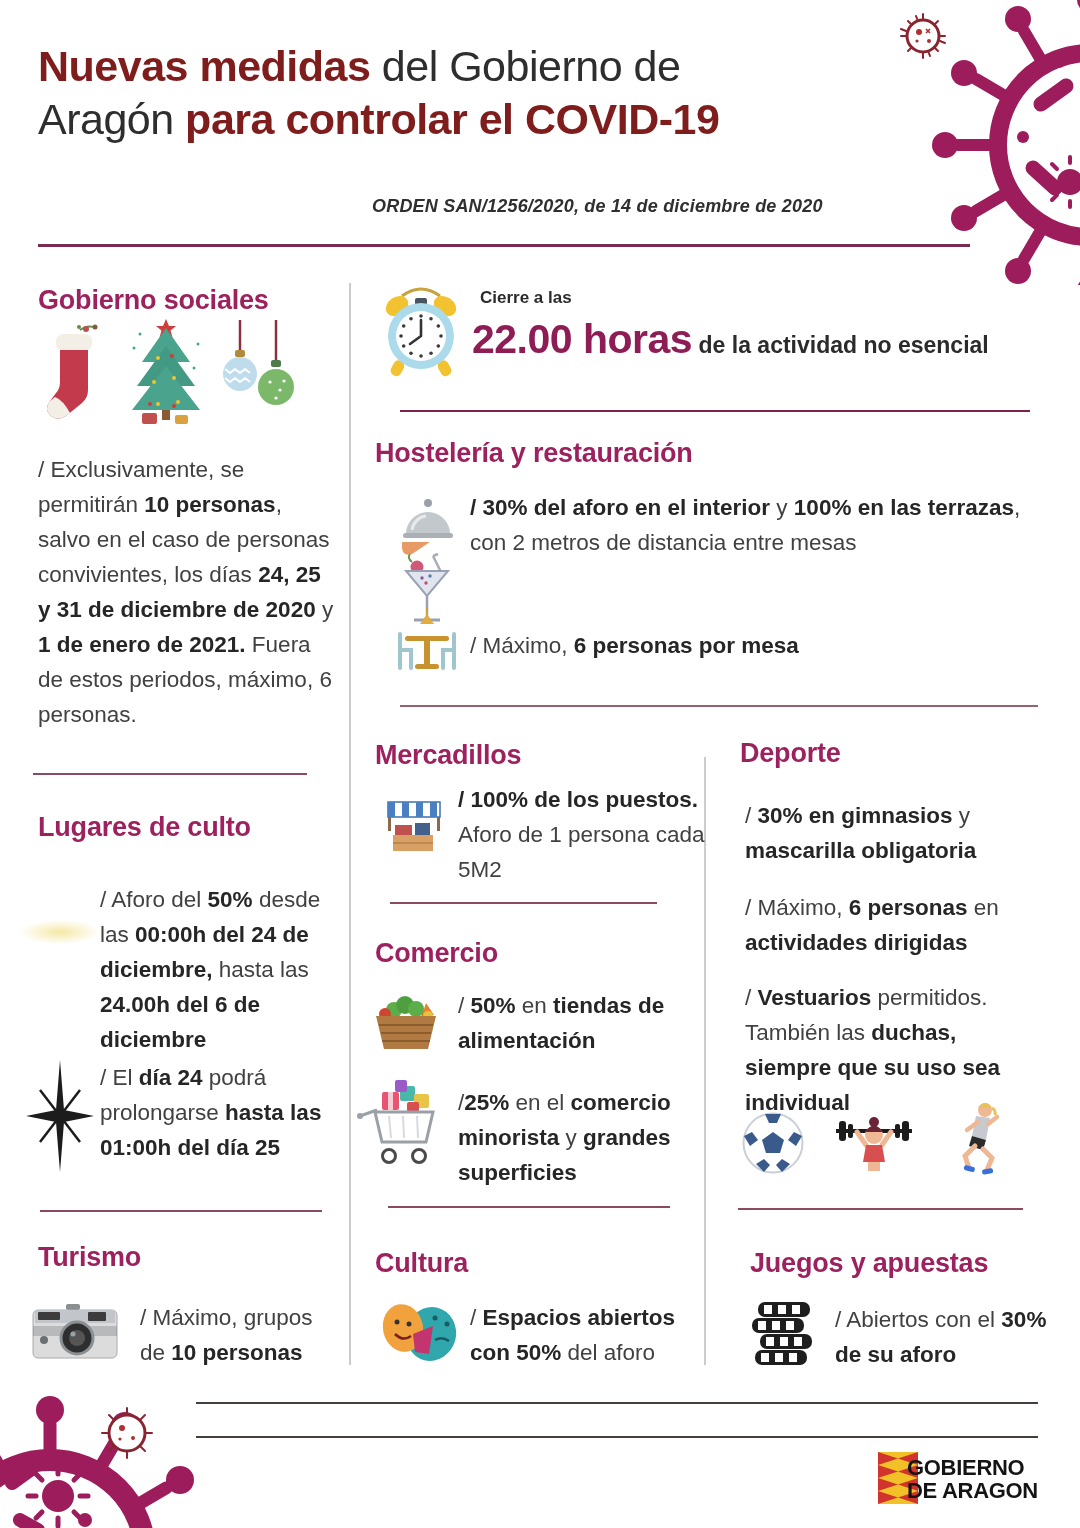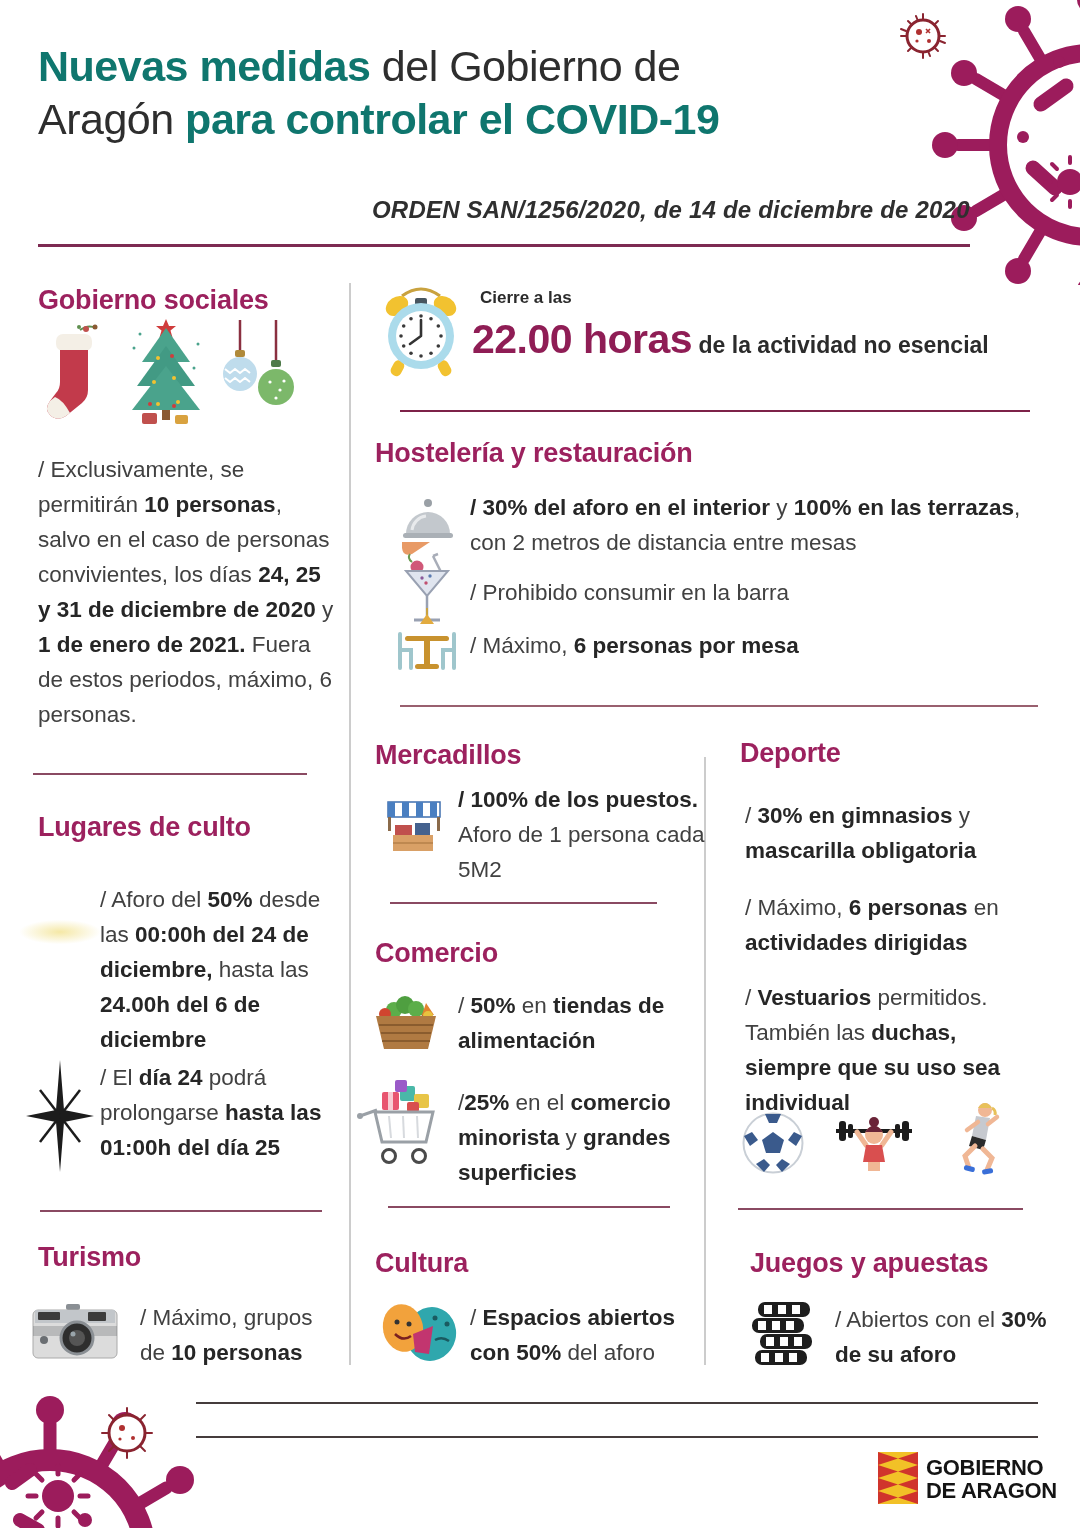--- a/index.html
+++ b/index.html
@@ -1,23 +1,23 @@
 <!DOCTYPE html>
 <html><head>
 <meta charset="utf-8">
 <style>
   html,body{margin:0;padding:0;background:#ffffff;}
   .page{position:relative;width:1080px;height:1528px;background:#fff;overflow:hidden;
         font-family:"Liberation Sans",sans-serif;color:#3f3f3f;}
   .abs{position:absolute;}
   .title{font-size:43px;line-height:53px;font-weight:400;color:#2e2e2e;letter-spacing:-0.5px;}
-  .title .acc{color:#0f766e;font-weight:700;}
+  .title .acc{color:#7f1d1d;font-weight:700;}
   .alert{font-size:39px;font-weight:400;color:#9c215e;}
   .alert-sup{font-size:20px;color:#9c215e;vertical-align:18px;}
-  .orden{font-size:24px;font-style:italic;font-weight:700;color:#2f2f2f;letter-spacing:0.2px;}
+  .orden{font-size:18px;font-style:italic;font-weight:700;color:#2f2f2f;letter-spacing:0.2px;}
   .h1{font-size:27px;font-weight:700;color:#9c215e;letter-spacing:-0.2px;}
   .txt{font-size:22.5px;line-height:35px;color:#414141;}
   .txt .b{font-weight:700;color:#262626;}
   .rule{position:absolute;height:2px;background:#8a4a62;}
   .vline{position:absolute;width:2px;background:#cccccc;}
   .cierre-prefix{font-size:17px;font-weight:700;color:#2b2b2b;}
   .cierre-time{font-size:41px;font-weight:700;color:#8f1d55;letter-spacing:-0.5px;}
   .cierre-suffix{font-size:23px;font-weight:700;color:#2b2b2b;}
   .finfo{font-size:14px;font-weight:700;letter-spacing:0.8px;color:#a8557a;}
   .finfo .url{color:#8c1d52;}
@@ -249,21 +249,20 @@
     <line x1="31" y1="4" x2="36" y2="2" stroke="#a8adb8" stroke-width="2.5"></line>
     <circle cx="15" cy="15" r="6.5" fill="#d05878"></circle>
     <path d="M10 10 q-5 -4 -2 -8" stroke="#6a9a4f" stroke-width="2" fill="none"></path>
     <polygon points="4,19 46,19 25,44" fill="#e0e5ef" stroke="#99a1b2" stroke-width="2"></polygon>
     <circle cx="20" cy="26" r="1.7" fill="#8a5a9a"></circle>
       <circle cx="28" cy="24" r="1.7" fill="#5a7ab0"></circle>
       <circle cx="24" cy="31" r="1.7" fill="#c05070"></circle>
     <line x1="25" y1="44" x2="25" y2="66" stroke="#99a1b2" stroke-width="2.5"></line>
     <line x1="12" y1="68" x2="38" y2="68" stroke="#99a1b2" stroke-width="3"></line>
   </svg>
-  <div class="abs txt" style="left:470px;top:575px;width:585px"><span>/ Prohibido consumir en la barra</span></div>
 
   <svg class="abs" style="left:394px;top:608px" width="66" height="72" viewBox="0 0 66 72">
     <line x1="33" y1="0" x2="33" y2="8" stroke="#c9a23f" stroke-width="2"></line>
     <polygon points="26,16 40,16 33,6" fill="#e2ab3f"></polygon>
     <rect x="11" y="28" width="44" height="5" rx="2.5" fill="#c8922e"></rect>
     <rect x="30" y="33" width="6" height="23" fill="#c8922e"></rect>
     <rect x="21" y="56" width="24" height="5" rx="2.5" fill="#c8922e"></rect>
     <path d="M6 26 L6 60 M6 42 L17 42 L17 60" stroke="#9fc6cc" stroke-width="4" fill="none" stroke-linecap="round"></path>
     <path d="M60 26 L60 60 M60 42 L49 42 L49 60" stroke="#9fc6cc" stroke-width="4" fill="none" stroke-linecap="round"></path>
   </svg>
@@ -458,18 +457,18 @@
     <rect x="0" y="0" width="40" height="52" fill="#f2c127"></rect>
     <polygon points="0,0 0,13 20,6.5" fill="#d0342c"></polygon>
       <polygon points="40,0 40,13 20,6.5" fill="#d0342c"></polygon>
     <polygon points="0,13 0,26 20,19.5" fill="#d0342c"></polygon>
       <polygon points="40,13 40,26 20,19.5" fill="#d0342c"></polygon>
     <polygon points="0,26 0,39 20,32.5" fill="#d0342c"></polygon>
       <polygon points="40,26 40,39 20,32.5" fill="#d0342c"></polygon>
     <polygon points="0,39 0,52 20,45.5" fill="#d0342c"></polygon>
       <polygon points="40,39 40,52 20,45.5" fill="#d0342c"></polygon>
   </svg>
-  <div class="abs logo-text" style="left:926px;top:1456px">
+  <div class="abs logo-text" style="left:907px;top:1456px">
     <div>GOBIERNO</div>
     <div>DE ARAGON</div>
   </div>
 
 </div>
 
 </body></html>

